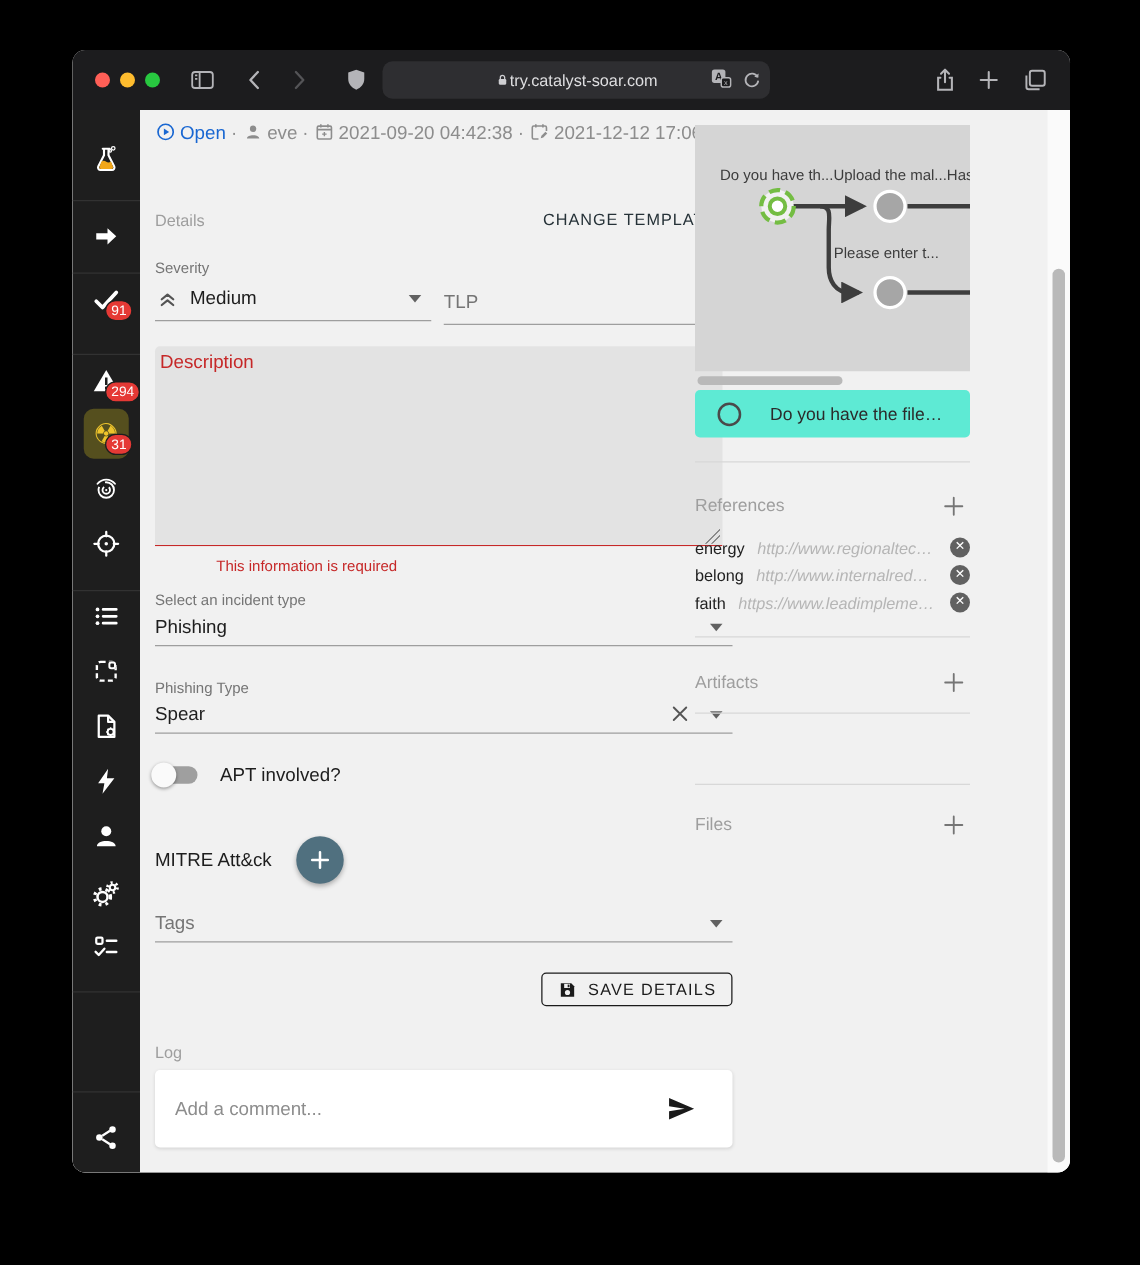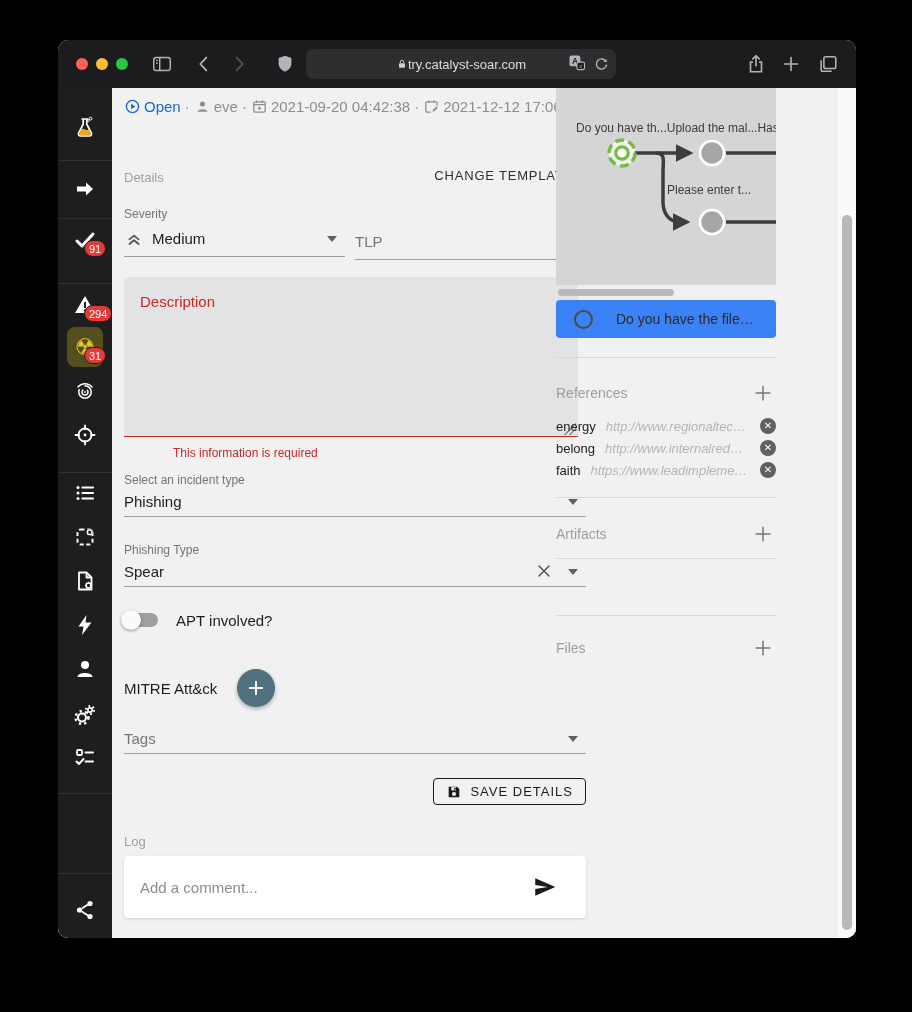--- a/index.html
+++ b/index.html
@@ -48,21 +48,21 @@
 
   .fld-label { font-size:12px; color:#757575; }
   .sev-group { position:absolute; left:0; top:119px; width:221px; }
   .tlp-group  { position:absolute; left:231px; top:119px; width:231px; }
   .fld-row { position:relative; height:36px; border-bottom:1px solid #9e9e9e; display:flex; align-items:center; }
   .fld-value { font-size:15px; color:#1d1d1d; }
   .fld-placeholder { font-size:15px; color:#757575; }
   .caret { position:absolute; right:8px; top:15px; width:0; height:0; border-left:5px solid transparent; border-right:5px solid transparent; border-top:6px solid #616161; }
   .sev-ic { width:20px; height:20px; margin-right:8px; color:#545454; }
 
-  .desc-box { position:absolute; left:0; top:189px; width:454px; height:160px; background:#e3e3e3; border:none; border-bottom:1px solid #c62828; border-radius:4px 4px 0 0; padding:16px; font-family:"Liberation Sans",sans-serif; font-size:15px; color:#c62828; resize:none; outline:none; }
+  .desc-box { position:absolute; left:0; top:189px; width:454px; height:160px; background:#e3e3e3; border:none; border-bottom:1px solid #c62828; border-radius:4px 4px 0 0; padding:4px; font-family:"Liberation Sans",sans-serif; font-size:15px; color:#c62828; resize:none; outline:none; }
   .desc-box::placeholder { color:#c62828; opacity:1; }
   .resize-corner { position:absolute; left:440px; top:335px; width:12px; height:12px; background:
       linear-gradient(135deg, transparent 0 50%, #8a8a8a 50% 56%, transparent 56% 70%, #8a8a8a 70% 76%, transparent 76%); }
   .desc-error { position:absolute; left:14px; top:358px; font-size:12px; color:#c62828;margin-left:35px; }
 
   .sel-group { position:absolute; left:0; width:462px; }
   .sel-group .fld-row { height:30px; }
   .clear-x { position:absolute; right:32px; top:4px; width:20px; height:20px; color:#555; cursor:pointer; }
 
   .toggle-row { position:absolute; left:0; top:517px; height:30px; display:flex; align-items:center; }
@@ -81,27 +81,27 @@
   .save-btn { position:absolute; right:0; top:0; height:27px; display:flex; align-items:center; gap:8px; padding:0 12px; border:1.5px solid #1b1b1b; border-radius:4px; background:transparent; font-family:"Liberation Sans",sans-serif; font-size:13px; letter-spacing:1px; color:#1b1b1b; cursor:pointer; }
   .save-btn svg { width:16px; height:16px; }
 
   .log-label { position:absolute; left:0; top:746px; }
   .comment-card { position:absolute; left:0; top:768px; width:462px; height:62px; background:#fff; border-radius:4px; box-shadow:0 1px 3px rgba(0,0,0,.12); display:flex; align-items:center; }
   .comment-input { flex:1; border:none; outline:none; background:transparent; margin-left:16px; font-family:"Liberation Sans",sans-serif; font-size:15px; color:#333; }
   .comment-input::placeholder { color:#8d8d8d; opacity:1; }
   .send-btn { width:26px; height:26px; margin-right:28px; color:#1a1a1a; cursor:pointer; }
 
   
-  .right-col { position:absolute; left:498px; top:0; width:220px; height:778px; }
+  .right-col { position:absolute; left:498px; top:12px; width:220px; height:778px; }
   .canvas { position:absolute; left:0; top:0; width:220px; height:197px; background:#d5d5d5; overflow:hidden; }
   .node-labels { position:absolute; left:20px; top:33px; width:210px; white-space:nowrap; overflow:hidden; font-size:12px; color:#3c3c3c; }
   .branch-label { position:absolute; left:111px; top:95px; font-size:12px; color:#3c3c3c; white-space:nowrap; }
   .edge-svg { position:absolute; left:0; top:0; }
   .hthumb { position:absolute; left:2px; top:201px; width:116px; height:7px; background:#b9b9b9; border-radius:4px; }
-  .task-row { position:absolute; left:0; top:212px; width:220px; height:38px; background:#3b82f6; border-radius:4px; display:flex; align-items:center; cursor:pointer; }
+  .task-row { position:absolute; left:0; top:212px; width:220px; height:38px; background:#5eead4; border-radius:4px; display:flex; align-items:center; cursor:pointer; }
   .task-circle { width:19px; height:19px; border:2px solid #4a4a4a; border-radius:50%; margin-left:18px; }
   .task-text { margin-left:23px; font-size:14px; color:#2b2b2b; white-space:nowrap; }
   .rdiv { position:absolute; left:0; width:220px; height:1px; background:#d8d8d8; }
   .sec-row { position:absolute; left:0; width:220px; height:20px; }
   .sec-title { font-size:14px; color:#9e9e9e; }
   .plus-ic { position:absolute; right:2px; top:-2px; width:22px; height:22px; color:#757575; cursor:pointer; }
   .ref-row { position:absolute; left:0; width:220px; height:20px; display:flex; align-items:center; }
   .ref-name { font-size:13px; color:#212121; }
   .ref-url { font-size:13px; color:#b5b5b5; margin-left:10px; flex:1; white-space:nowrap; overflow:hidden;font-style:italic; }
   .ref-x { width:16px; height:16px; border-radius:50%; background:#616161; color:#fff; font-size:10px; line-height:16px; text-align:center; cursor:pointer; flex:none; }

